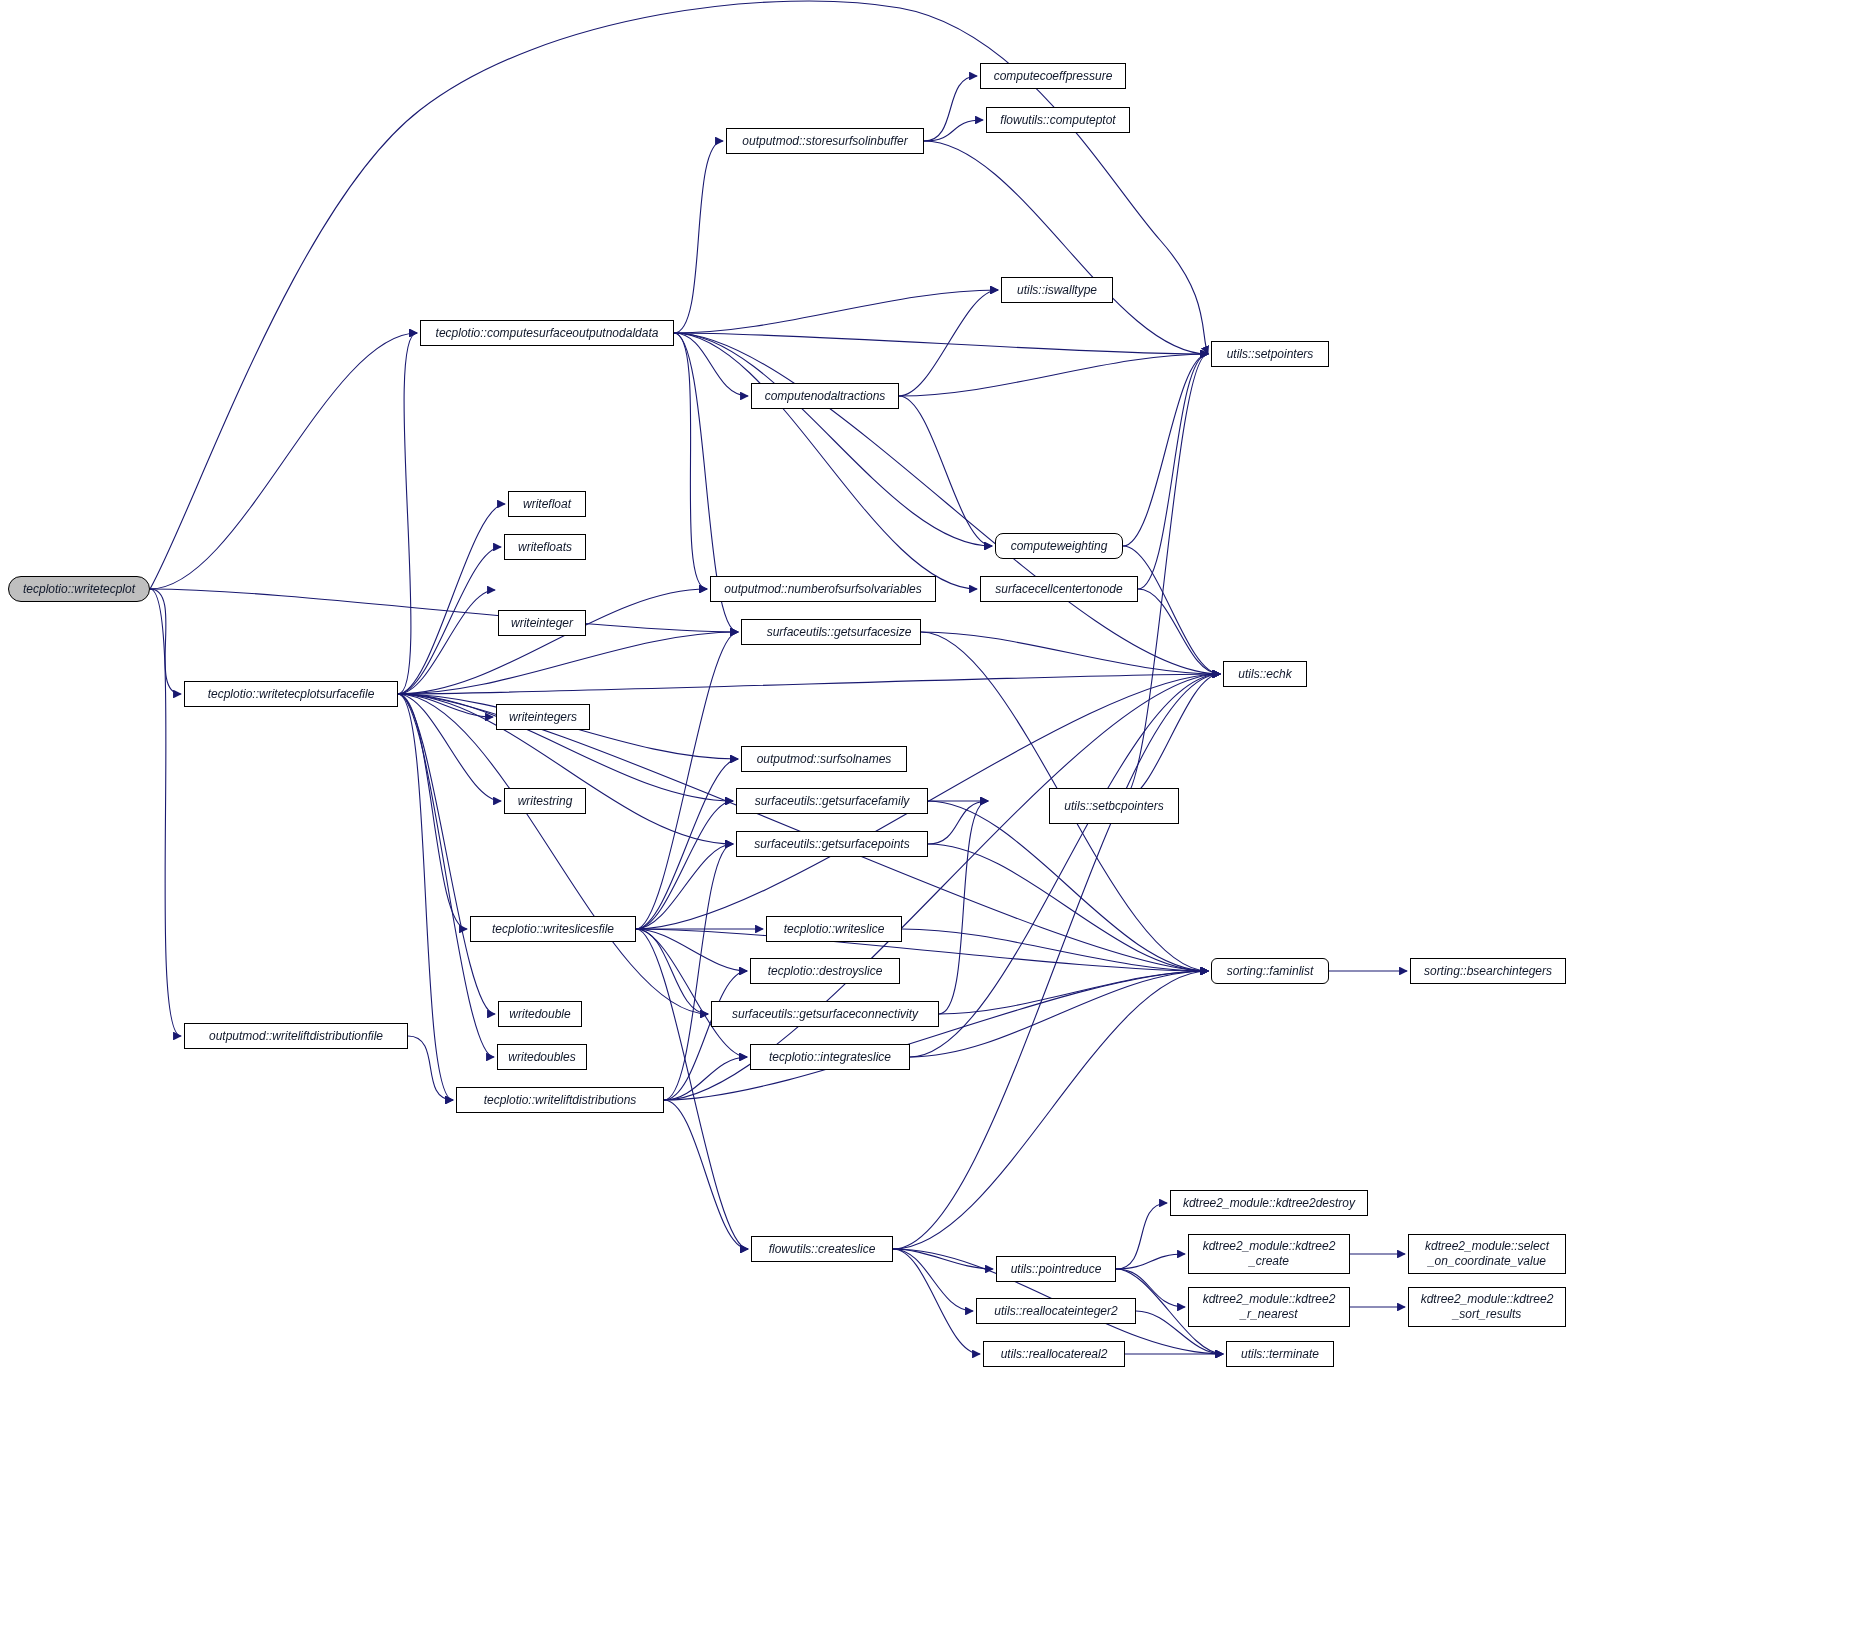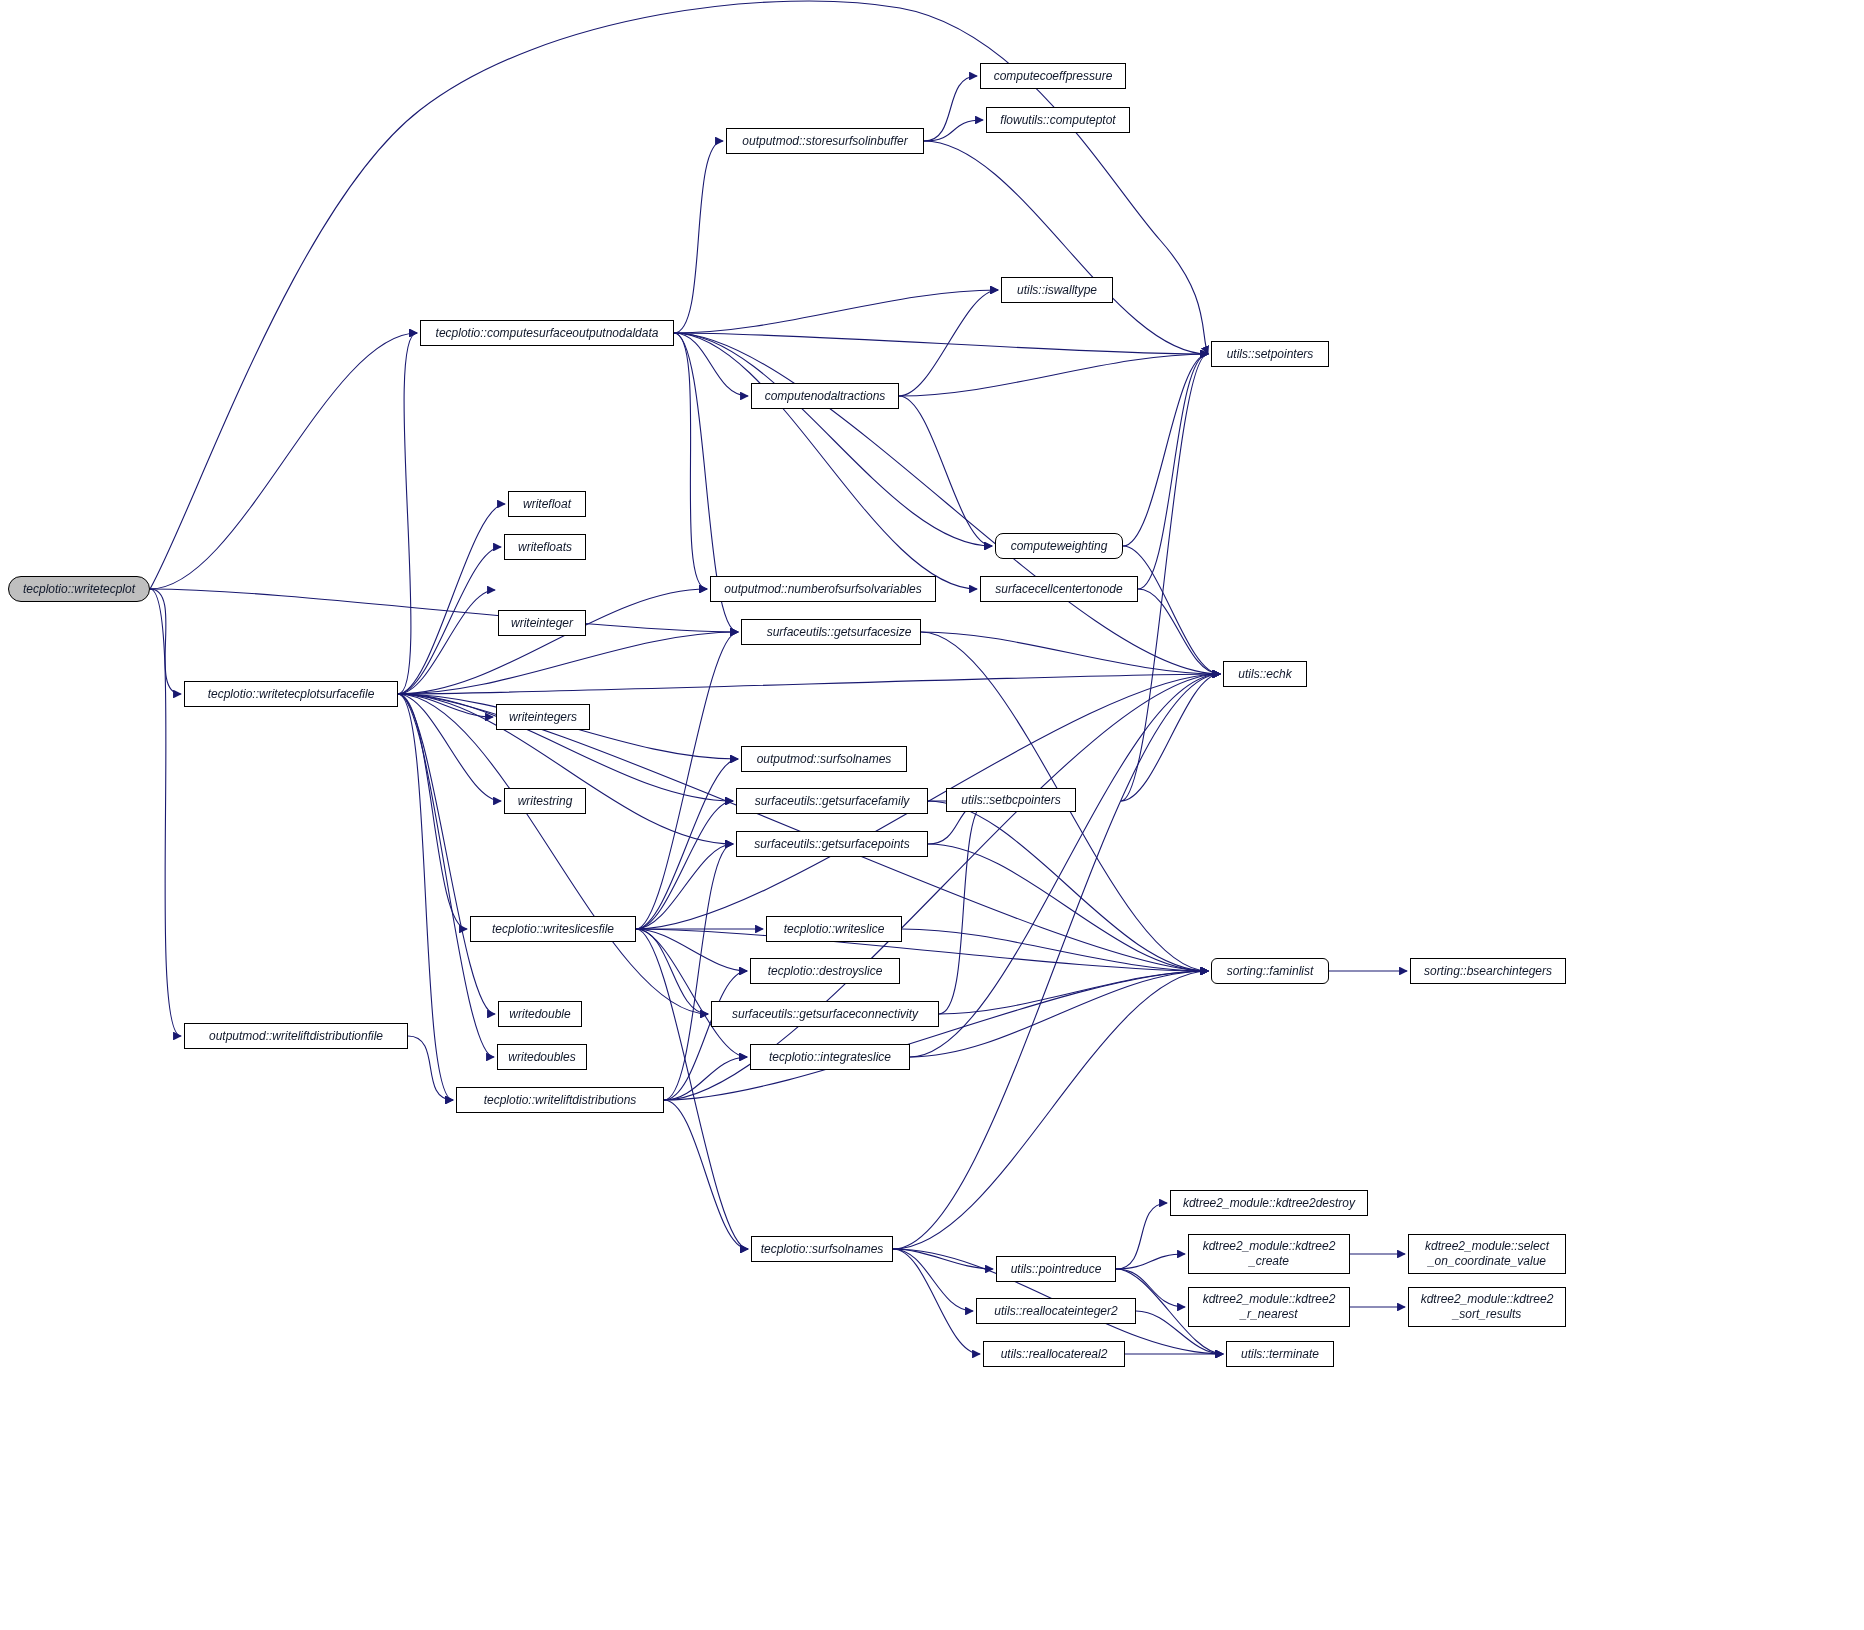--- a/index.html
+++ b/index.html
@@ -202,35 +202,35 @@
     <div class="node" style="left: 750px; top: 958px; width: 150px; height: 26px;">
     <span class="node-label">tecplotio::destroyslice</span>
   </div>
     <div class="node" style="left: 711px; top: 1001px; width: 228px; height: 26px;">
     <span class="node-label">surfaceutils::getsurfaceconnectivity</span>
   </div>
     <div class="node" style="left: 750px; top: 1044px; width: 160px; height: 26px;">
     <span class="node-label">tecplotio::integrateslice</span>
   </div>
     <div class="node" style="left: 751px; top: 1236px; width: 142px; height: 26px;">
-    <span class="node-label">tecplotio::surfsolnames</span>
+    <span class="node-label">flowutils::createslice</span>
   </div>
     <div class="node" style="left: 1211px; top: 341px; width: 118px; height: 26px;">
     <span class="node-label">utils::setpointers</span>
   </div>
     <div class="node" style="left: 995px; top: 533px; width: 128px; height: 26px; border-radius: 8px;">
     <span class="node-label">computeweighting</span>
   </div>
     <div class="node" style="left: 980px; top: 576px; width: 158px; height: 26px;">
     <span class="node-label">surfacecellcentertonode</span>
   </div>
     <div class="node" style="left: 1223px; top: 661px; width: 84px; height: 26px;">
     <span class="node-label">utils::echk</span>
   </div>
-    <div class="node" style="left: 946px; top: 788px; width: 130px; height: 24px;">
+    <div class="node" style="left: 1049px; top: 788px; width: 130px; height: 36px;">
     <span class="node-label">utils::setbcpointers</span>
   </div>
     <div class="node" style="left: 1211px; top: 958px; width: 118px; height: 26px; border-radius: 6px;">
     <span class="node-label">sorting::faminlist</span>
   </div>
     <div class="node" style="left: 1410px; top: 958px; width: 156px; height: 26px;">
     <span class="node-label">sorting::bsearchintegers</span>
   </div>
     <div class="node" style="left: 996px; top: 1256px; width: 120px; height: 26px;">
     <span class="node-label">utils::pointreduce</span>

